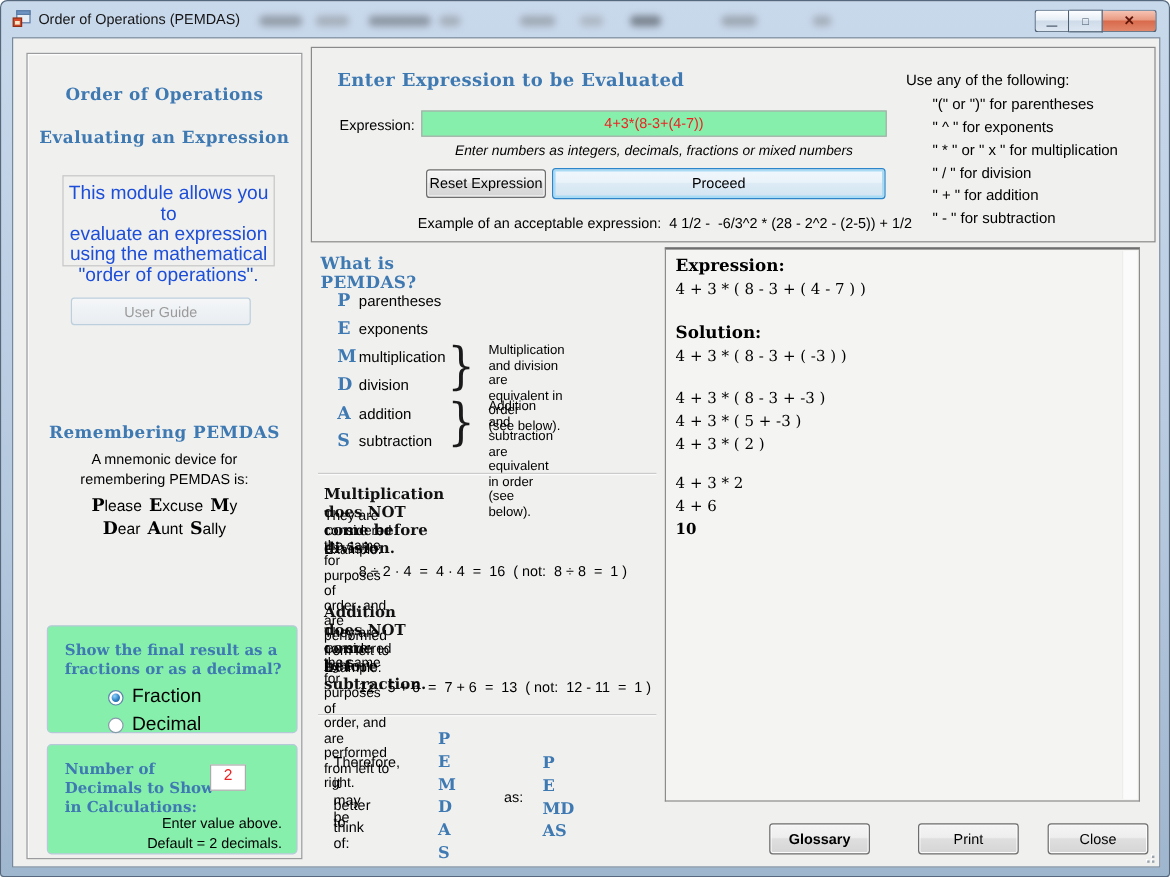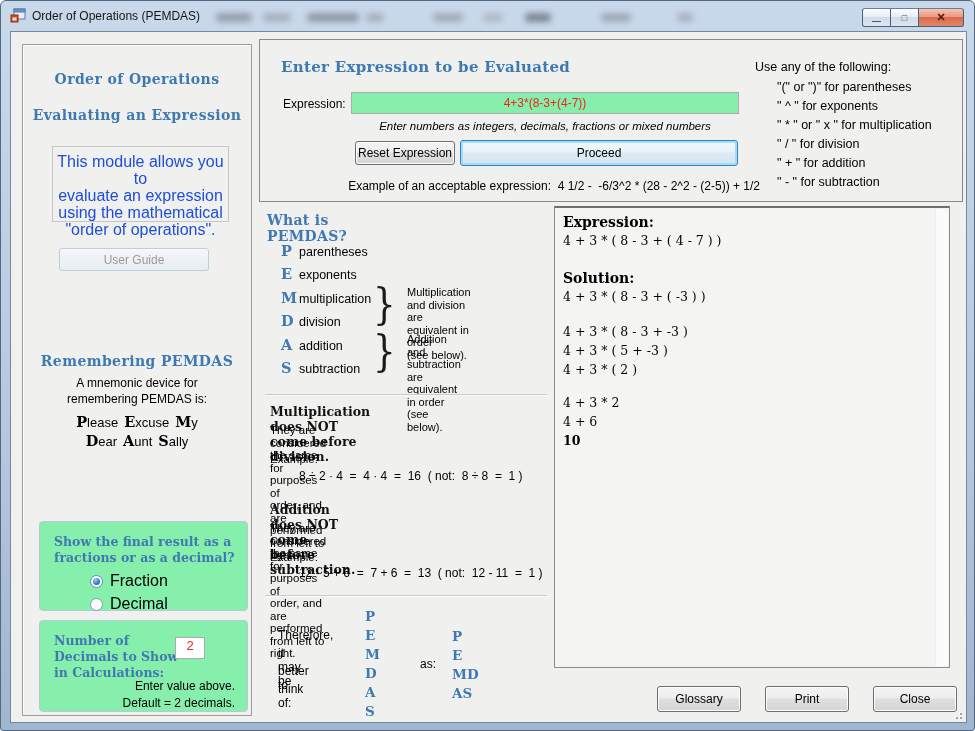--- a/index.html
+++ b/index.html
@@ -161,21 +161,21 @@
   .sol-result { font-weight:bold; }
 
   
   .footer-btn {
     position:absolute; top:654px; width:84px; height:26px;
     border:1px solid #6e6e6e; border-radius:3px;
     background:linear-gradient(to bottom,#f4f4f4 0%,#eeeeee 45%,#dfdfdf 50%,#d5d5d5 100%);
     box-shadow:inset 0 0 0 1px #fcfcfc;
     font-size:12px; display:flex; align-items:center; justify-content:center; color:#000;
   }
-  .fb-glossary { left:646px; } .fb-print { left:754px; } .fb-close { left:862px; }
+  .fb-glossary { left:630px;font-weight:bold; } .fb-print { left:754px; } .fb-close { left:862px; }
 
   .resize-grip { position:absolute; right:4px; bottom:3px; width:10px; height:10px; }
   .resize-grip span { position:absolute; width:2px; height:2px; background:#9aa4ad; box-shadow:-1px -1px 0 #fff; }
 </style>
 </head>
 <body>
 
 <div class="window">
 
   <div class="titlebar">

